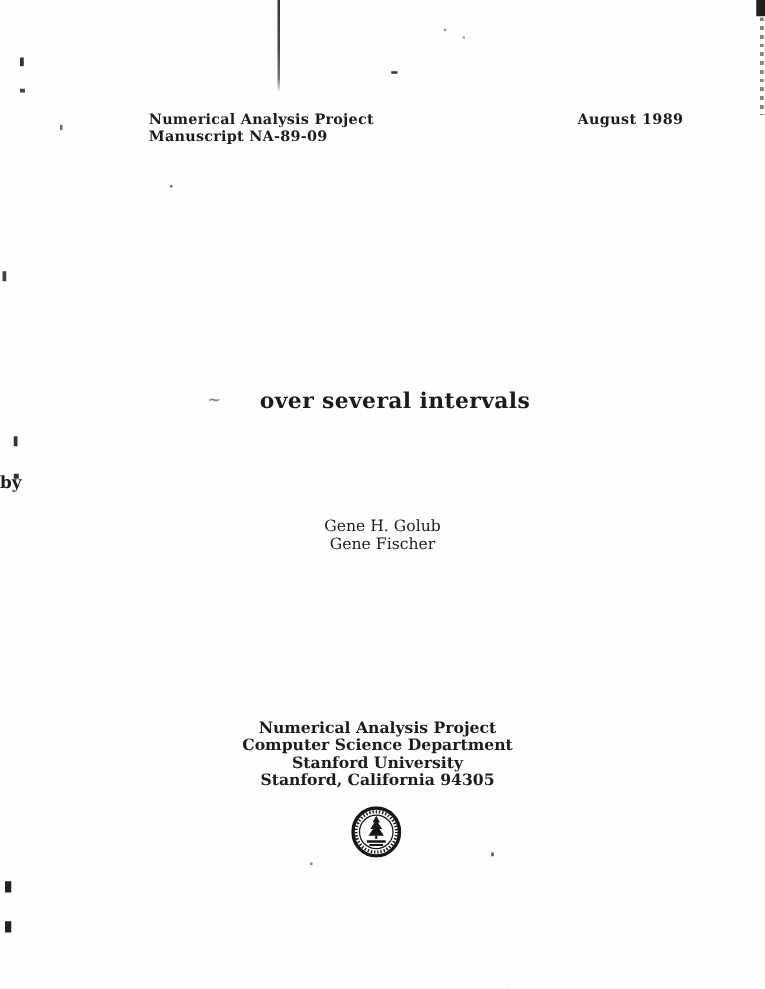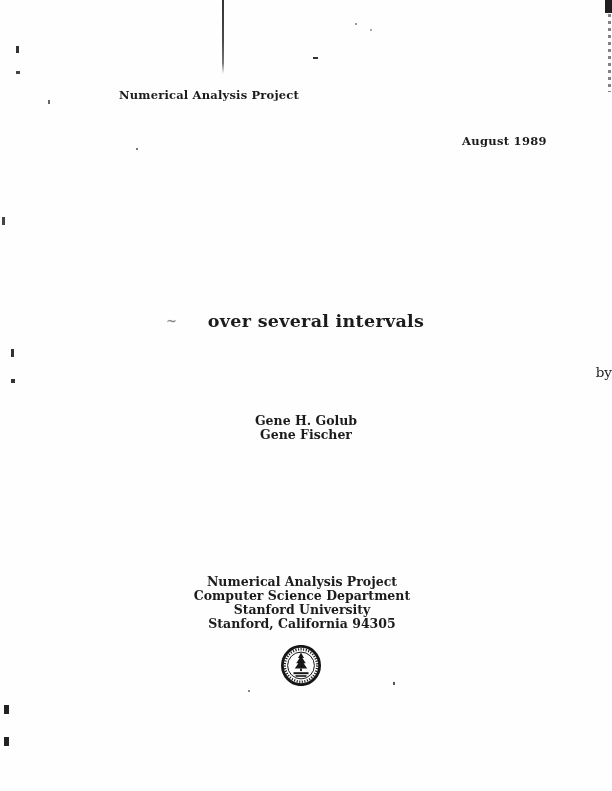--- a/index.html
+++ b/index.html
@@ -15,43 +15,43 @@
   .abs { position: absolute; }
 
   
   .header-left {
     left: 119px; top: 88px;
     font-size: 11.5px; font-weight: 700; line-height: 14px;
     letter-spacing: 0.2px; white-space: nowrap;
   }
   .header-right {
     left: 462px; top: 88px;
-    font-size: 11.5px; font-weight: 700; letter-spacing: 0.3px; white-space: nowrap; margin-top: 46px;
+    font-size: 11.5px; font-weight: 700; letter-spacing: 0.3px; white-space: nowrap;
   }
 
   
   .title-line1 {
     left: 0; top: 250px; width: 612px;
     text-align: center; font-size: 21px; font-weight: 700;
     letter-spacing: 0.3px; white-space: nowrap;
   }
   .title-line2 {
     left: 10px; top: 311px; width: 612px;
     text-align: center; font-size: 17.5px; font-weight: 700;
     letter-spacing: 0.3px; white-space: nowrap;
   }
 
   .byline {
-    left: 0; top: 364px; width: 612px;
-    text-align: right; font-size: 13.5px; font-weight: 400;
+    left: 0; top: 378px; width: 612px;
+    text-align: left; font-size: 13.5px; font-weight: 700;
   }
 
   .authors {
     left: 0; top: 414px; width: 612px;
-    text-align: center; font-size: 12.5px; font-weight: 700; line-height: 14.4px;
+    text-align: center; font-size: 12.5px; font-weight: 400; line-height: 14.4px;
   }
 
   .affiliation {
     left: -4px; top: 575px; width: 612px;
     text-align: center; font-size: 12.5px; font-weight: 700; line-height: 14px;
   }
 
   .seal { left: 281px; top: 645px; width: 40px; height: 41px; }
 
   
@@ -68,20 +68,21 @@
   .speck { background: #333; }
   .tilde { left: 166px; top: 313px; color: #8a8a8a; font-size: 13px; font-weight: 700; }
 </style>
 </head>
 <body>
 
 <div class="page">
 
   <div class="abs header-left">
     <div>Numerical Analysis Project</div>
+    <div>Manuscript NA-89-09</div>
   </div>
   <div class="abs header-right">August 1989</div>
 
   <div class="abs title-line2">over several intervals</div>
 
   <div class="abs byline">by</div>
 
   <div class="abs authors">
     <div>Gene H. Golub</div>
     <div>Gene Fischer</div>

